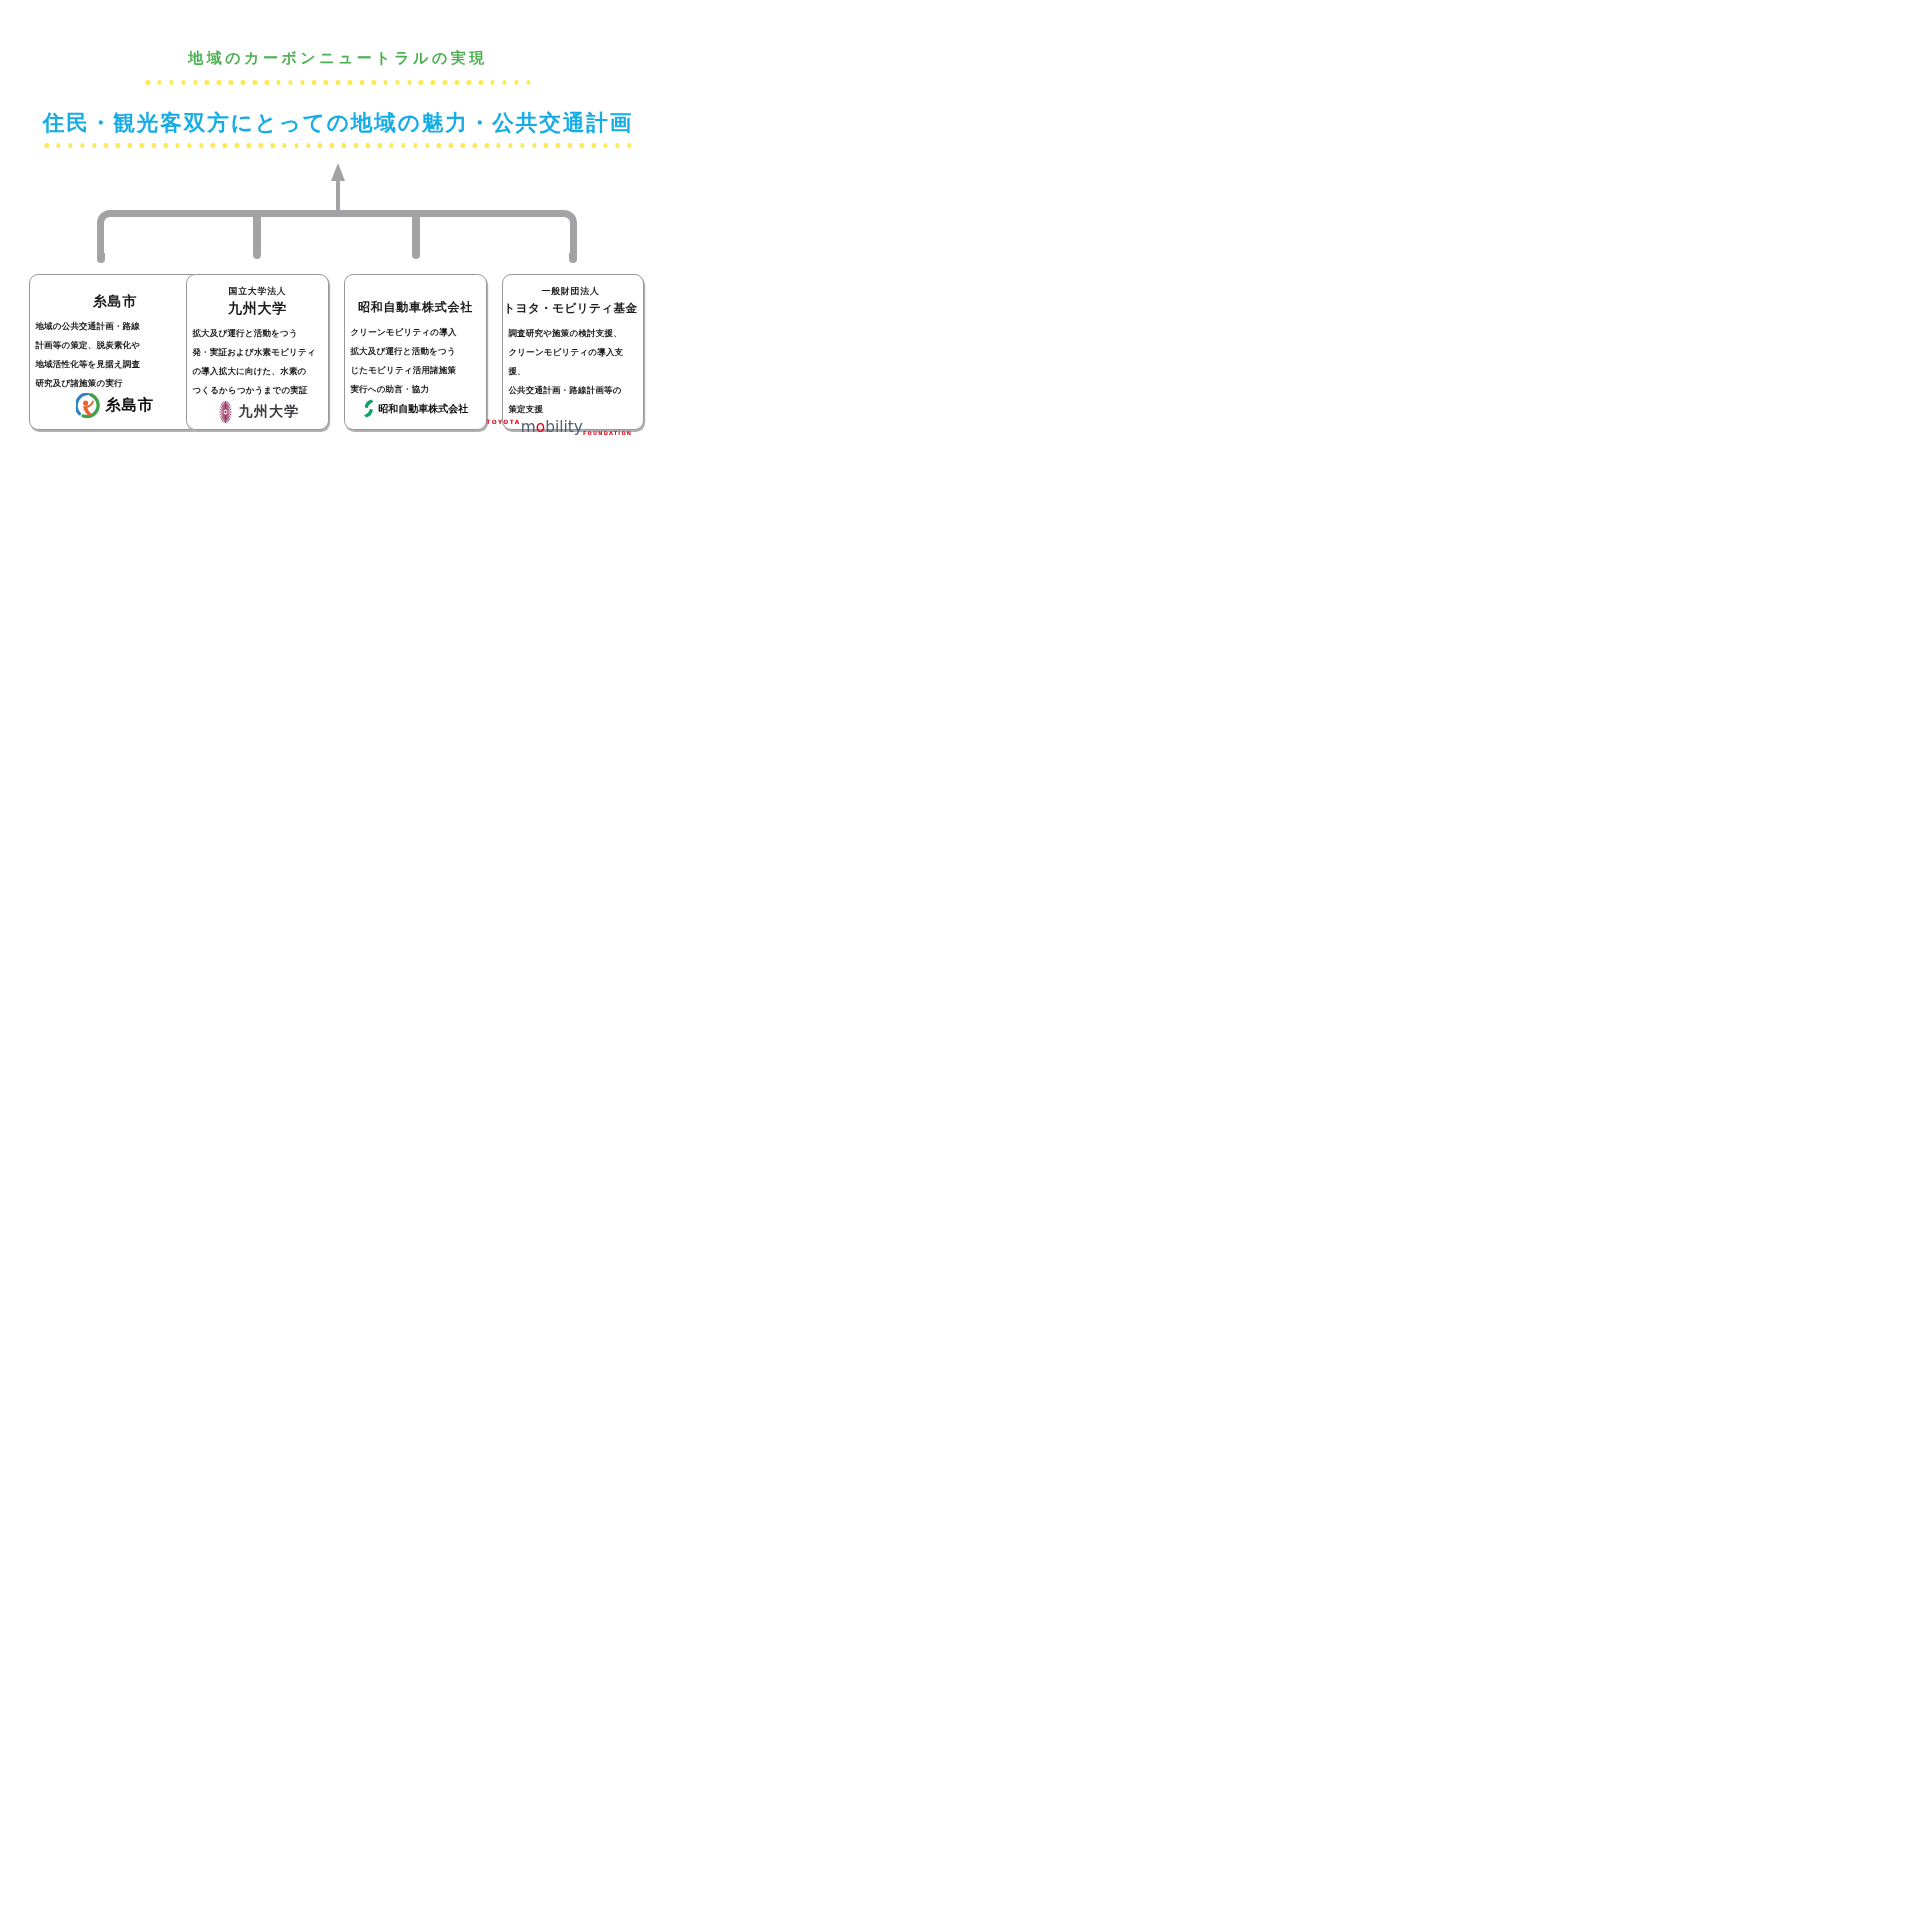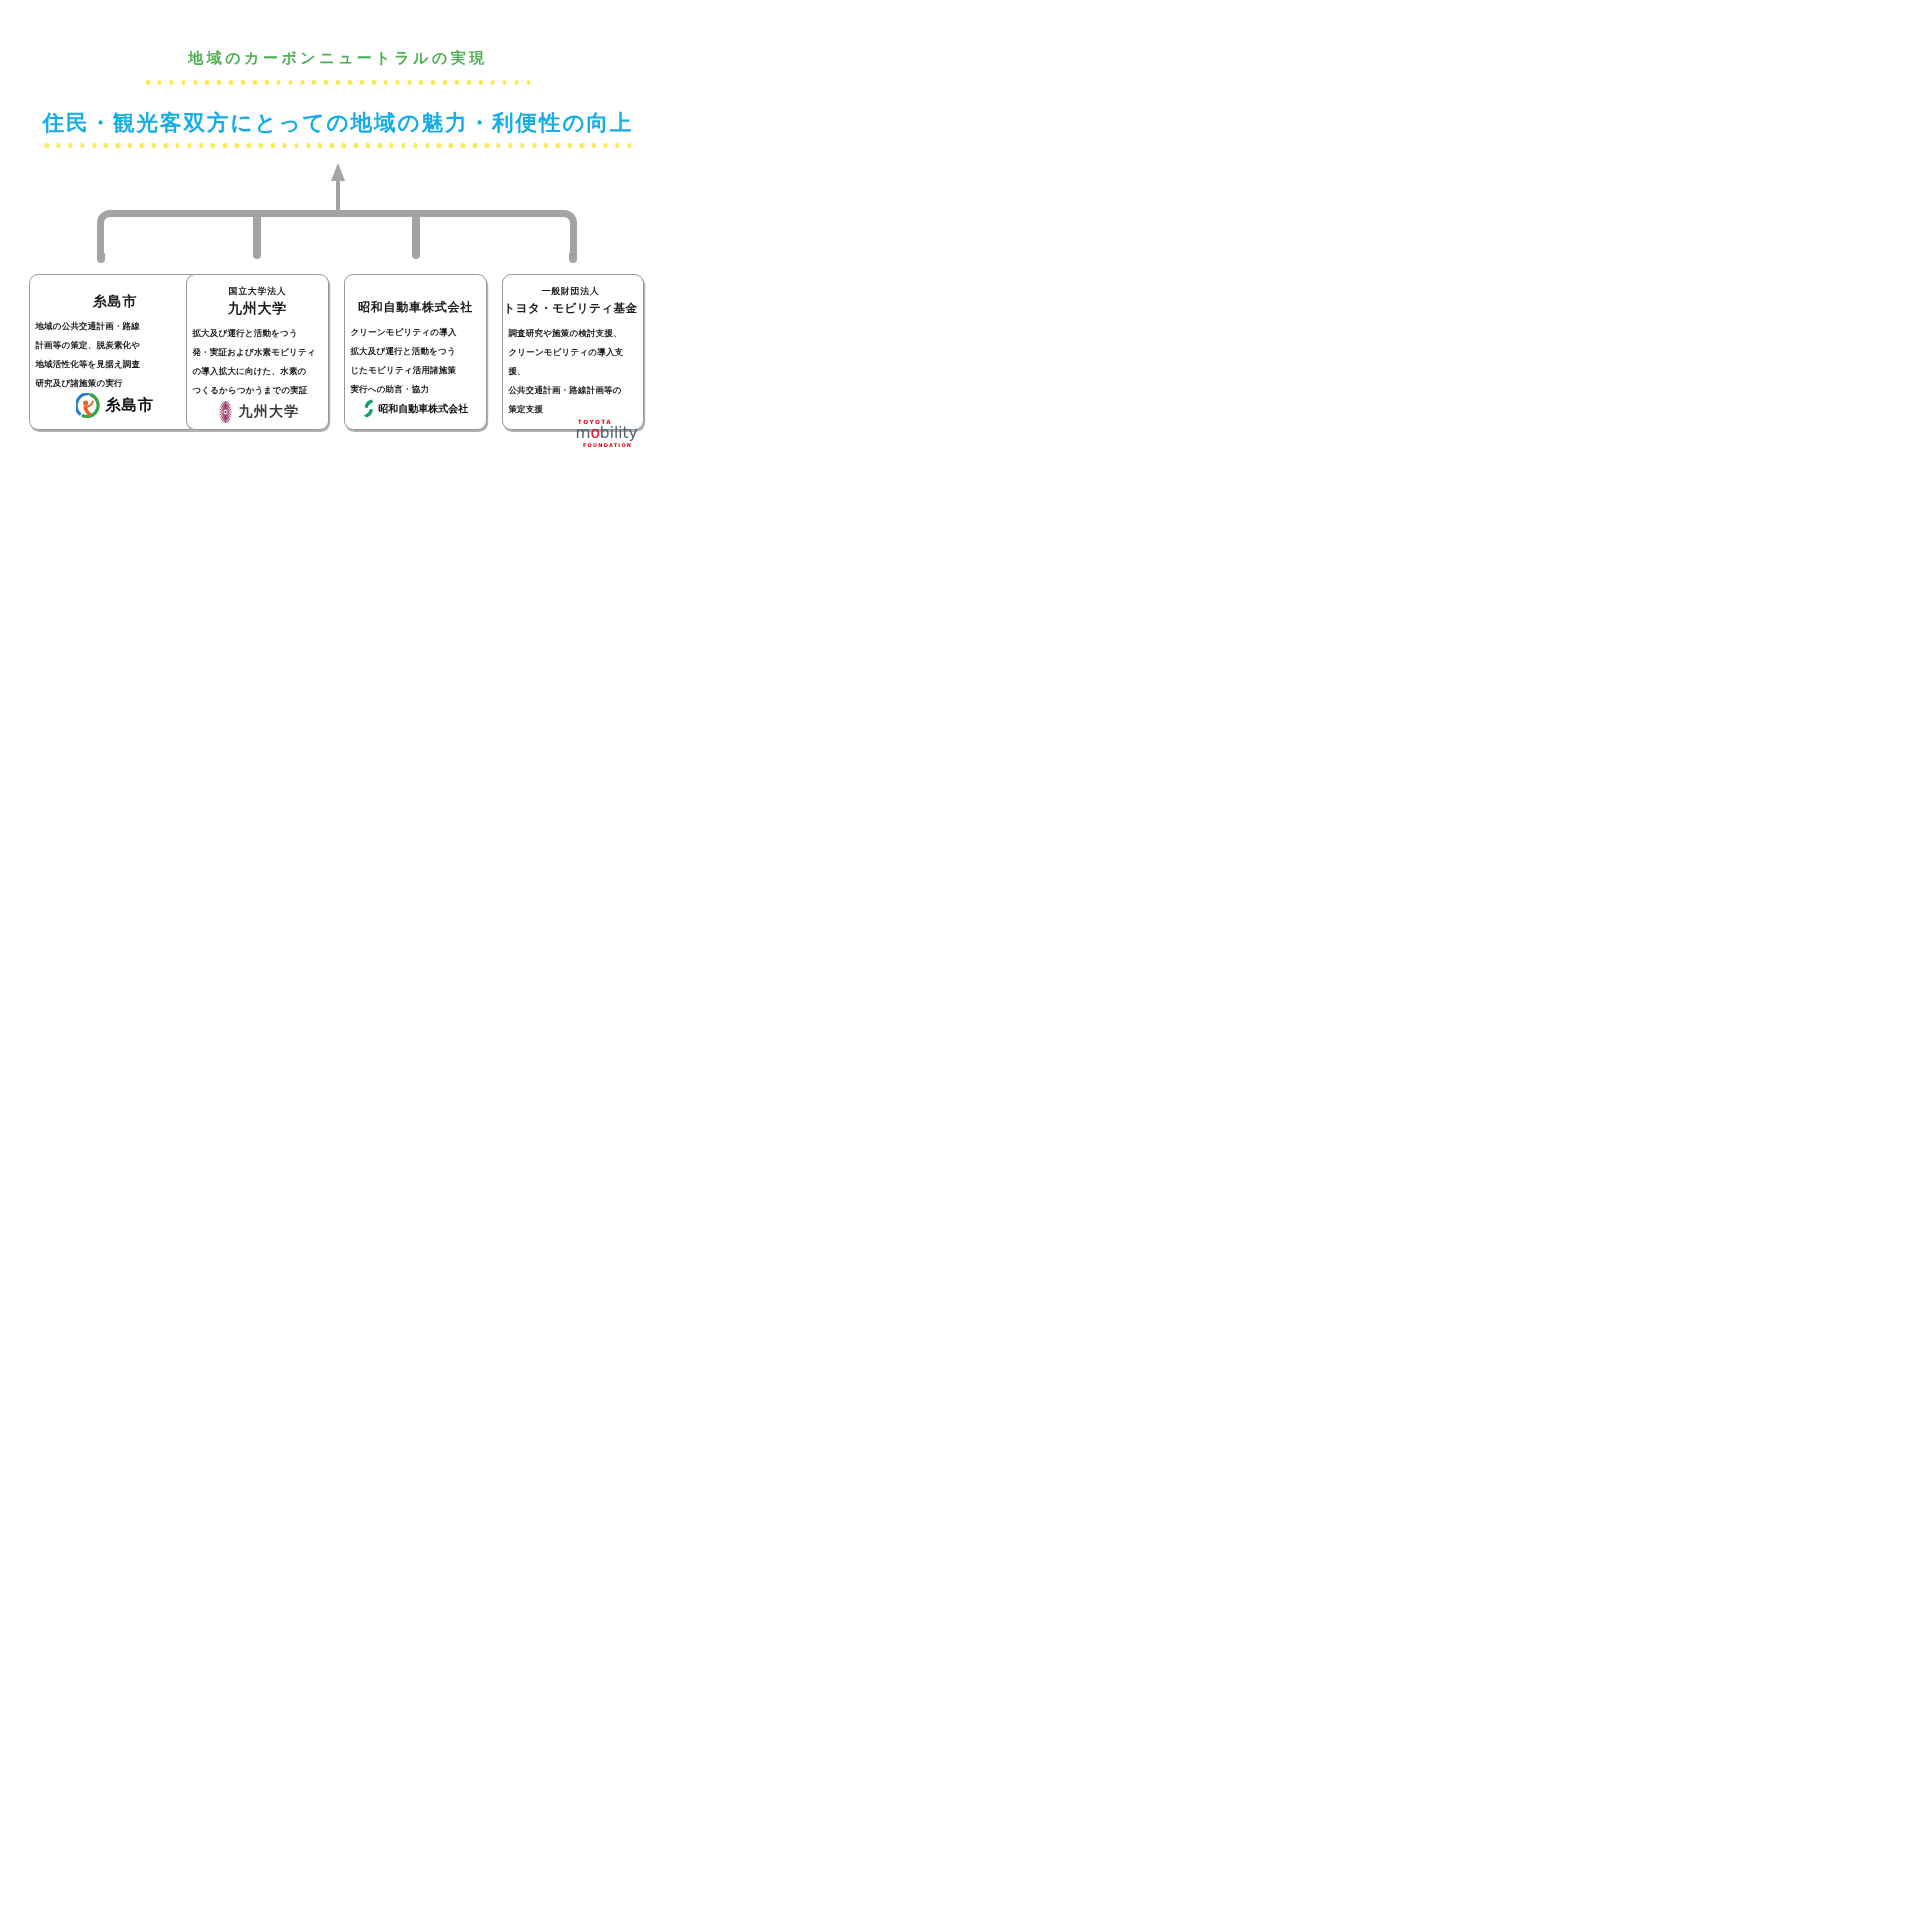--- a/index.html
+++ b/index.html
@@ -62,21 +62,21 @@
     margin:6.2px 0 0; align-self:flex-start;
     font-size:8.5px; font-weight:700; line-height:19px; letter-spacing:0.2px;
     white-space:pre-line; text-align:left;
   }
 
   .org-logo { margin-top:auto; margin-bottom:10.8px; display:flex; align-items:center; justify-content:center; gap:3.9px; }
   .logo-text-itoshima { font-size:15.4px; font-weight:700; color:#101012; letter-spacing:0.8px; }
   .logo-text-kyushu   { font-size:14px; font-weight:700; color:#3a3a40; letter-spacing:1.2px; }
   .logo-text-showa    { font-size:10px; font-weight:700; color:#101012; letter-spacing:0; }
 
-  .tmf { flex-direction:column; gap:0; margin-bottom:9.2px; }
+  .tmf { gap:0; margin-bottom:9.2px; }
   .tmf-toyota     { font-size:5.8px; font-weight:700; color:#e50012; letter-spacing:1.5px; align-self:flex-start; margin-left:2.3px; }
   .tmf-mobility   { font-size:15.4px; color:#4e5e6d; line-height:17.7px; letter-spacing:0; }
   .tmf-o          { color:#e50012; }
   .tmf-foundation { font-size:5px; font-weight:700; color:#e50012; letter-spacing:1.2px; align-self:flex-end; margin-right:5.4px; }
 </style>
 </head>
 <body>
 
 <div class="goal goal-green">地域のカーボンニュートラルの実現</div>
 <div class="dots dots-1">
@@ -108,21 +108,21 @@
     <div class="dot" style="background: rgb(249, 234, 87);"></div>
     <div class="dot" style="background: rgb(249, 234, 87);"></div>
     <div class="dot" style="background: rgb(249, 234, 87);"></div>
     <div class="dot" style="background: rgb(249, 234, 87);"></div>
     <div class="dot" style="background: rgb(249, 234, 87);"></div>
     <div class="dot" style="background: rgb(249, 234, 87);"></div>
     <div class="dot" style="background: rgb(249, 234, 87);"></div>
     <div class="dot" style="background: rgb(249, 234, 87);"></div>
   </div>
 
-<div class="goal goal-blue">住民・観光客双方にとっての地域の魅力・利便性の向上</div>
+<div class="goal goal-blue">住民・観光客双方にとっての地域の魅力・公共交通計画</div>
 <div class="dots dots-2">
     <div class="dot" style="background: rgb(249, 234, 87);"></div>
     <div class="dot" style="background: rgb(249, 234, 87);"></div>
     <div class="dot" style="background: rgb(249, 234, 87);"></div>
     <div class="dot" style="background: rgb(249, 234, 87);"></div>
     <div class="dot" style="background: rgb(249, 234, 87);"></div>
     <div class="dot" style="background: rgb(249, 234, 87);"></div>
     <div class="dot" style="background: rgb(249, 234, 87);"></div>
     <div class="dot" style="background: rgb(249, 234, 87);"></div>
     <div class="dot" style="background: rgb(249, 234, 87);"></div>

